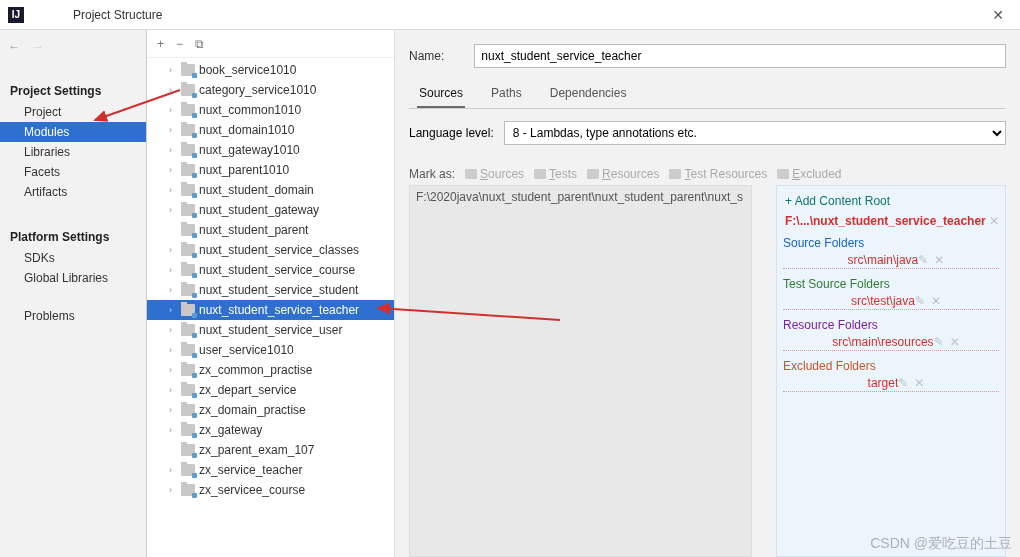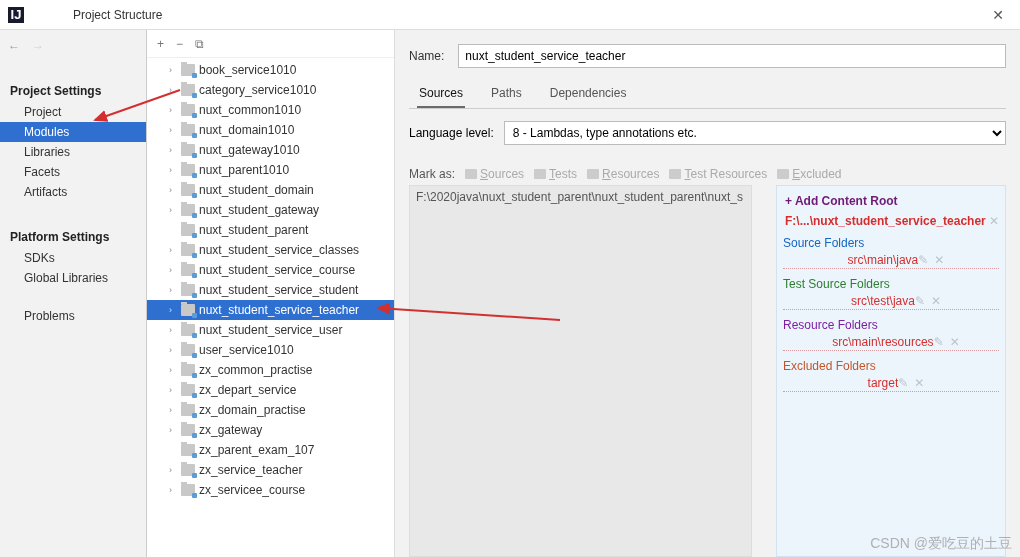--- a/index.html
+++ b/index.html
@@ -1,20 +1,20 @@
 <!DOCTYPE html>
 <html><head>
 <meta charset="utf-8">
 <style>
 * { box-sizing: border-box; margin: 0; padding: 0; font-family: "Segoe UI", Tahoma, sans-serif; font-size: 12px; }
 body { background: #f2f2f2; width: 1020px; height: 557px; overflow: hidden; position: relative; }
 
 
 .titlebar { height: 30px; background: #fff; border-bottom: 1px solid #ddd; display: flex; align-items: center; padding: 0 8px; }
-.titlebar .app-icon { width: 16px; height: 16px; background: #1a1a2e; color: #fff; display: flex; align-items: center; justify-content: center; font-size: 13px; font-weight: bold; margin-right: 8px; }
+.titlebar .app-icon { width: 16px; height: 16px; background: #1a1a2e; color: #fff; display: flex; align-items: center; justify-content: center; font-size: 10px; font-weight: bold; margin-right: 8px; }
 .titlebar .title { flex: 1; color: #333; margin-left: 41px; }
 .titlebar .close-icon { width: 28px; text-align: center; color: #555; font-size: 14px; cursor: pointer; }
 
 
 .main { display: flex; height: calc(100% - 30px); }
 
 
 .sidebar { width: 147px; background: #f2f2f2; border-right: 1px solid #ccc; padding-top: 12px; }
 .sidebar .group-title { font-weight: bold; color: #222; padding: 4px 10px; margin-top: 16px; }
 .sidebar .item { padding: 3px 10px 3px 24px; color: #333; cursor: pointer; }
@@ -31,37 +31,37 @@
 .tree-item.selected .arrow { color: #d0e4ff; }
 .tree-item .folder-icon { width: 14px; height: 12px; background: #c8c8c8; border-radius: 1px; margin-right: 4px; position: relative; }
 .tree-item .folder-icon::before { content: ""; position: absolute; top: -2px; left: 0; width: 6px; height: 2px; background: #c8c8c8; }
 .tree-item .module-dot { position: absolute; right: -2px; bottom: -2px; width: 5px; height: 5px; background: #5c9cd6; border-radius: 1px; }
 .tree-item.nested { padding-left: 22px; }
 .tree-item .label { color: #333; }
 .tree-item.selected .label { color: #fff; }
 
 
 .content { flex: 1; background: #f2f2f2; padding: 14px 14px 0 14px; display: flex; flex-direction: column; }
-.name-row { display: flex; align-items: center; gap: 14px; margin-bottom: 12px; }
+.name-row { display: flex; align-items: center; gap: 30px; margin-bottom: 12px; }
 .name-row label { color: #333; }
 .name-row input { flex: 1; height: 24px; border: 1px solid #bbb; padding: 0 6px; background: #fff; }
 .tabs { display: flex; gap: 24px; border-bottom: 1px solid #ccc; padding-left: 8px; }
 .tab { padding: 6px 2px; color: #555; cursor: pointer; border-bottom: 2px solid transparent; }
 .tab.active { color: #111; border-bottom: 2px solid #6a6a6a; }
 .lang-row { display: flex; align-items: center; gap: 10px; margin: 12px 0; }
 .lang-row select { flex: 1; height: 24px; border: 1px solid #bbb; background: #fff; padding: 0 4px; }
 .mark-row { display: flex; align-items: center; gap: 10px; color: #555; margin-bottom: 4px; flex-wrap: nowrap; margin-top: 10px; }
 .mark-row .mark-btn { display: flex; align-items: center; gap: 3px; color: #aaa; cursor: pointer; white-space: nowrap; }
 .mark-row .mark-icon { width: 12px; height: 10px; background: #ccc; border-radius: 1px; }
 .mark-row .u { text-decoration: underline; }
 
 .split { display: flex; gap: 24px; flex: 1; }
 .path-bar { flex: 1; background: #e8e8e8; border: 1px solid #ddd; height: 22px; line-height: 22px; padding: 0 6px; color: #555; overflow: hidden; white-space: nowrap; }
 .roots-panel { width: 230px; background: #edf5fc; border: 1px solid #cfe3f3; padding: 4px 6px; }
-.roots-panel .add-root { padding: 4px 2px; color: #701a75; font-weight: bold; cursor: pointer; }
+.roots-panel .add-root { padding: 4px 2px; color: #0f766e; font-weight: normal; cursor: pointer; }
 .roots-panel .add-root::before { content: "+ "; }
 .roots-panel .root-path { color: #d32f2f; font-weight: bold; padding: 2px 0 6px 2px; display: flex; justify-content: space-between; }
 .roots-panel .root-path .x { color: #b9c4cb; font-weight: normal; cursor: pointer; }
 .roots-panel .group { margin-bottom: 6px; }
 .roots-panel .group-title { font-weight: normal; padding: 2px 0; }
 .roots-panel .group-title.src { color: #1565c0; }
 .roots-panel .group-title.test { color: #2e7d32; }
 .roots-panel .group-title.res { color: #7b1fa2; }
 .roots-panel .group-title.exc { color: #c2562a; }
 .roots-panel .folder-line { display: flex; justify-content: center; align-items: center; color: #d32f2f; padding: 1px 0 1px 10px; border-bottom: 1px dotted #d39aa0; }

